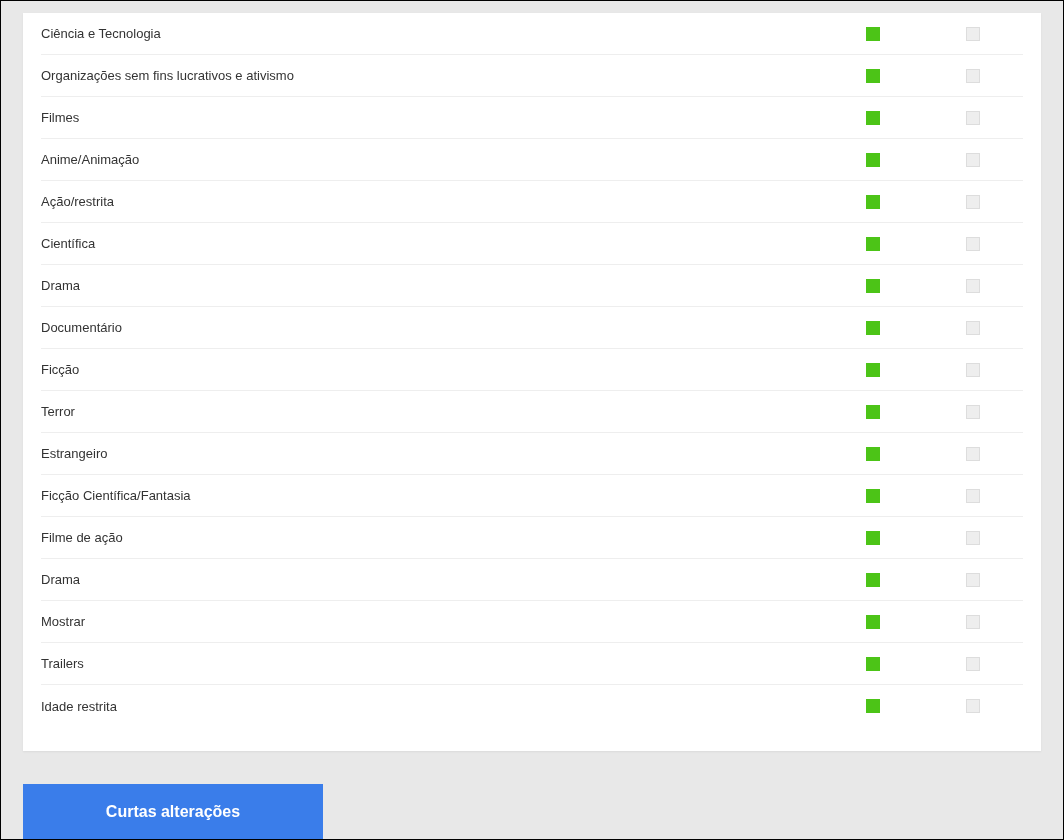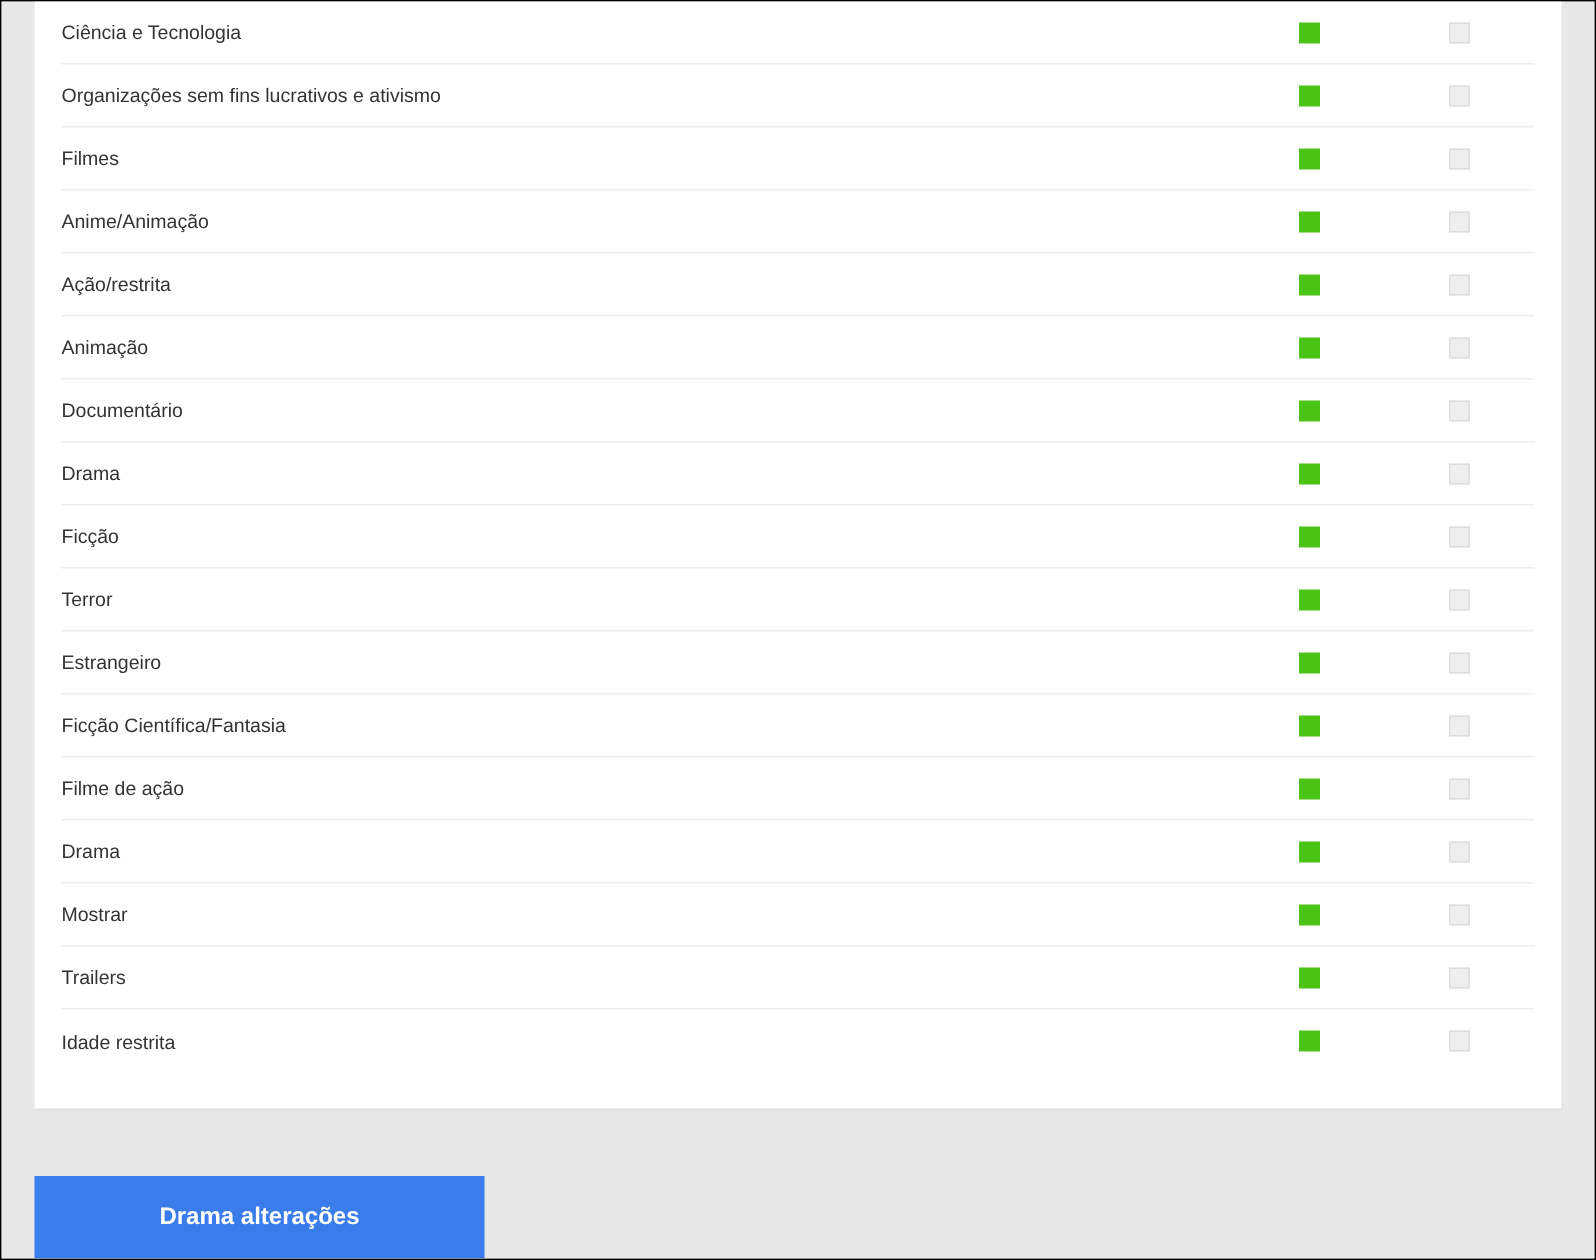--- a/index.html
+++ b/index.html
@@ -9,21 +9,21 @@
     }
     body {
       font-family: Arial, Helvetica, sans-serif;
       background: #e8e8e8;
       width: 1064px;
       height: 840px;
       overflow: hidden;
       border: 1px solid #000;
     }
     .outer {
-      padding: 0 22px;
+      padding: 12px 22px;
       background: #e8e8e8;
       height: 100%;
       position: relative;
     }
     .panel {
       background: #fff;
       padding: 0 18px 24px 18px;
       box-shadow: 0 1px 2px rgba(0,0,0,0.06);
     }
     .row {
@@ -119,39 +119,39 @@
         <div class="row">
           <div class="row-label">Ação/restrita</div>
           <div class="cb-col">
             <span class="cb cb-checked"></span>
           </div>
           <div class="cb-col">
             <span class="cb cb-unchecked"></span>
           </div>
         </div>
         <div class="row">
-          <div class="row-label">Animação</div>
+          <div class="row-label">Científica</div>
+          <div class="cb-col">
+            <span class="cb cb-checked"></span>
+          </div>
+          <div class="cb-col">
+            <span class="cb cb-unchecked"></span>
+          </div>
+        </div>
+        <div class="row">
+          <div class="row-label">Drama</div>
           <div class="cb-col">
             <span class="cb cb-checked"></span>
           </div>
           <div class="cb-col">
             <span class="cb cb-unchecked"></span>
           </div>
         </div>
         <div class="row">
           <div class="row-label">Documentário</div>
-          <div class="cb-col">
-            <span class="cb cb-checked"></span>
-          </div>
-          <div class="cb-col">
-            <span class="cb cb-unchecked"></span>
-          </div>
-        </div>
-        <div class="row">
-          <div class="row-label">Drama</div>
           <div class="cb-col">
             <span class="cb cb-checked"></span>
           </div>
           <div class="cb-col">
             <span class="cb cb-unchecked"></span>
           </div>
         </div>
         <div class="row">
           <div class="row-label">Ficção</div>
           <div class="cb-col">
@@ -228,14 +228,14 @@
           <div class="row-label">Idade restrita</div>
           <div class="cb-col">
             <span class="cb cb-checked"></span>
           </div>
           <div class="cb-col">
             <span class="cb cb-unchecked"></span>
           </div>
         </div>
       </div>
   </div>
-  <button class="save-btn">Drama alterações</button>
+  <button class="save-btn">Curtas alterações</button>
 </div>
 
 </body></html>

